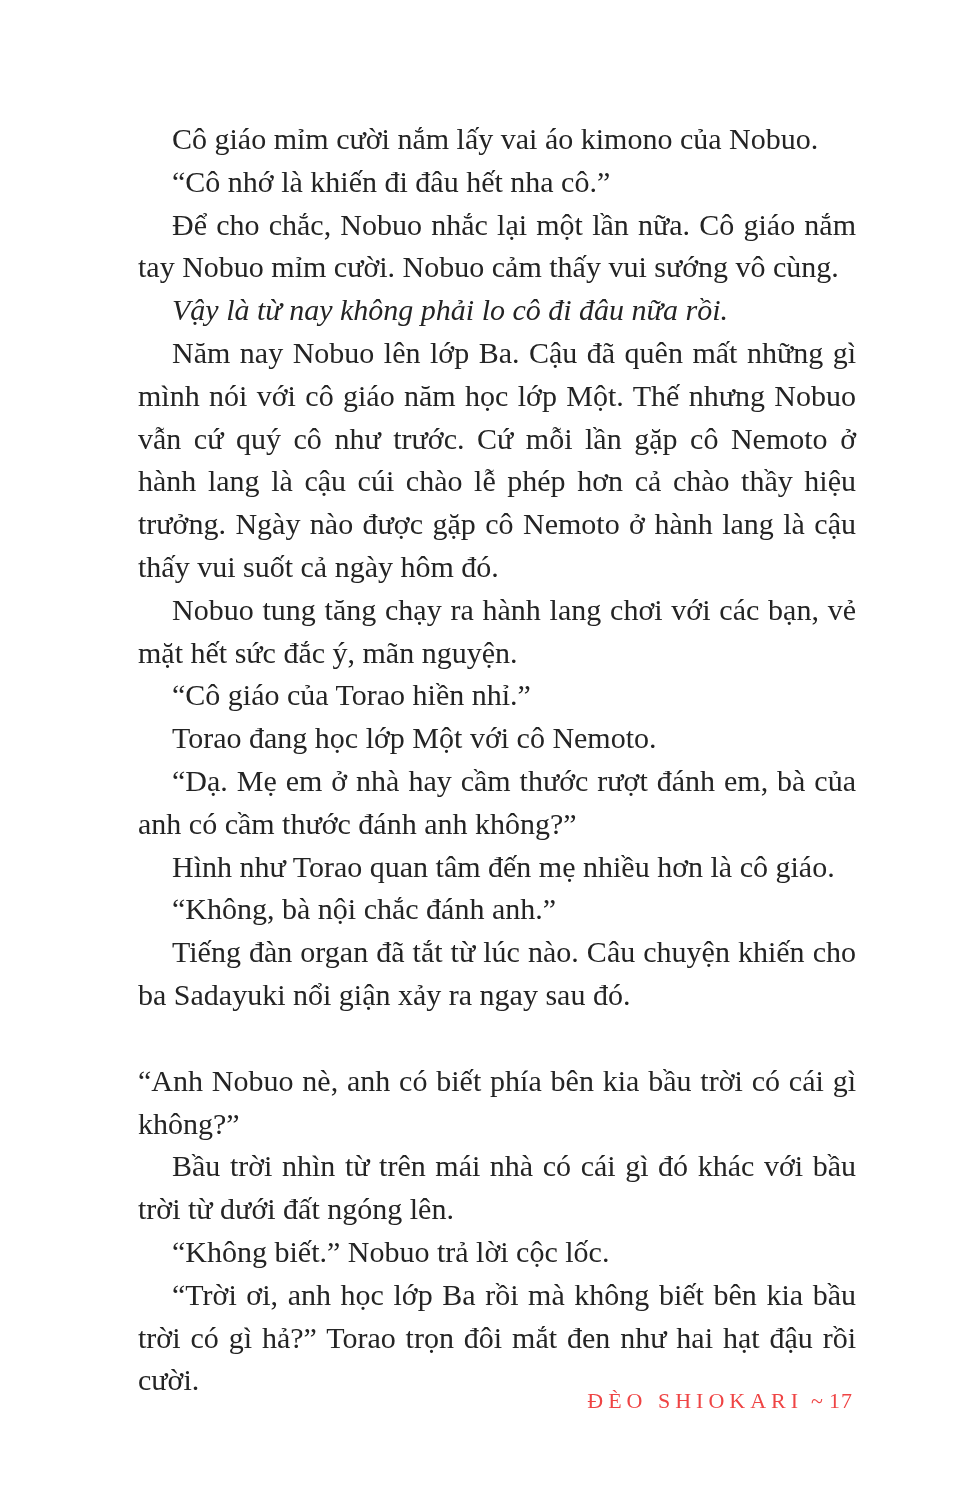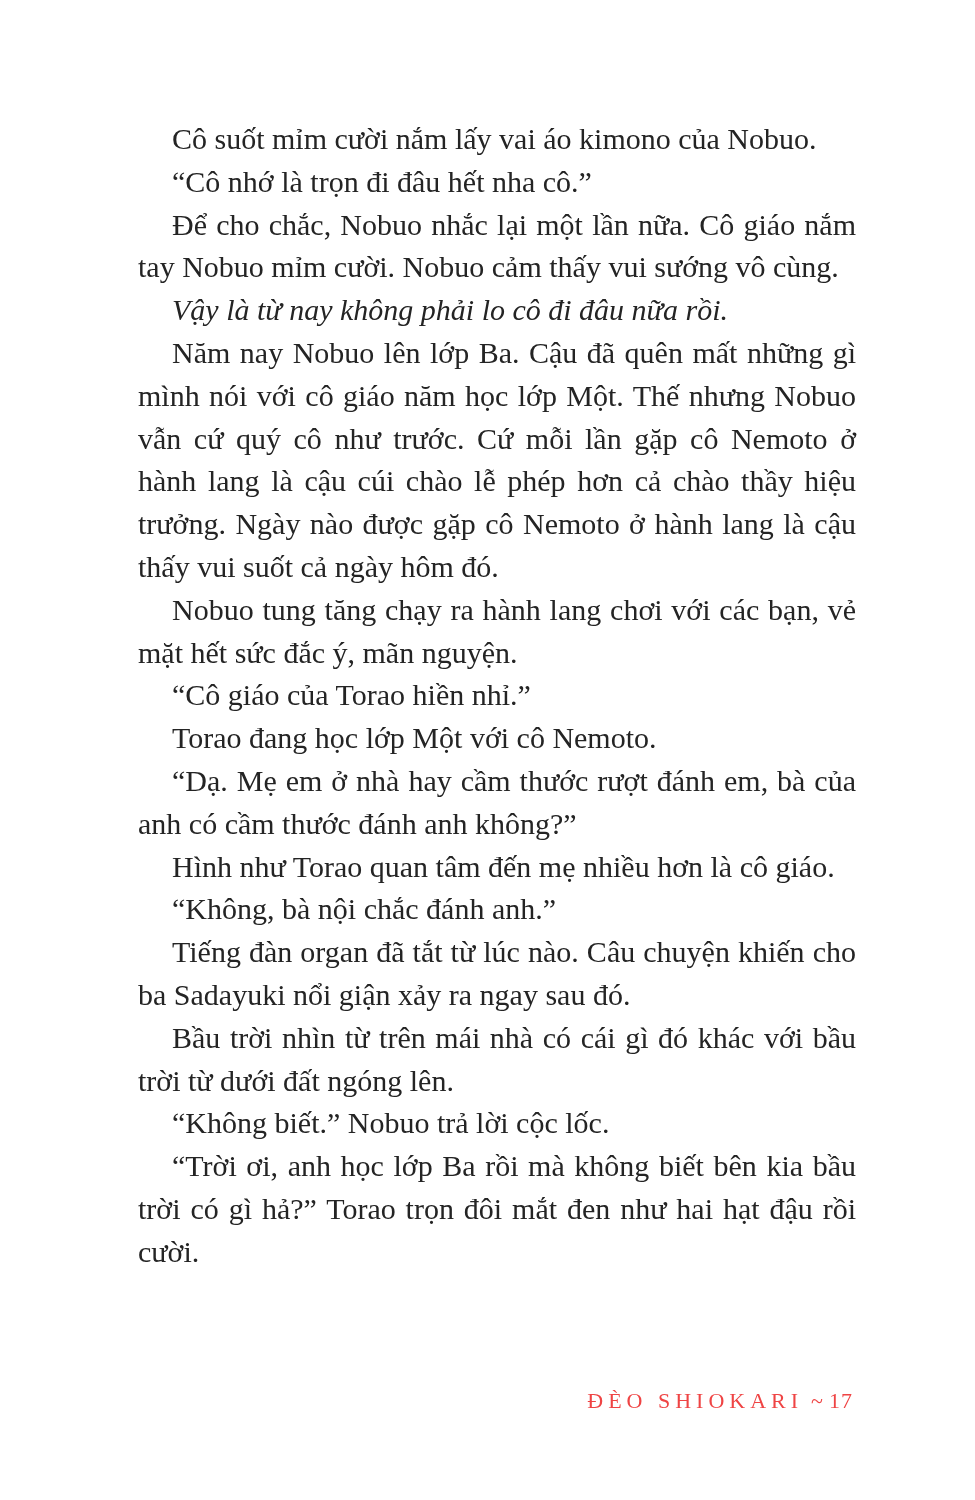--- a/index.html
+++ b/index.html
@@ -59,32 +59,33 @@
     letter-spacing: 1px;
   }
 </style>
 </head>
 <body>
 
 <div class="page" style="background: rgb(255, 255, 255);">
 
   <main class="text-block" style="color: rgb(36, 36, 36);">
 
-  <p class="">Cô suốt mỉm cười nắm lấy vai áo kimono của Nobuo.</p>
-      <p class="">“Cô nhớ là trọn đi đâu hết nha cô.”</p>
+  <p class="">Cô giáo mỉm cười nắm lấy vai áo kimono của Nobuo.</p>
+      <p class="">“Cô nhớ là khiến đi đâu hết nha cô.”</p>
       <p class="">Để cho chắc, Nobuo nhắc lại một lần nữa. Cô giáo nắm tay Nobuo mỉm cười. Nobuo cảm thấy vui sướng vô cùng.</p>
       <p class="italic">Vậy là từ nay không phải lo cô đi đâu nữa rồi.</p>
       <p class="">Năm nay Nobuo lên lớp Ba. Cậu đã quên mất những gì mình nói với cô giáo năm học lớp Một. Thế nhưng Nobuo vẫn cứ quý cô như trước. Cứ mỗi lần gặp cô Nemoto ở hành lang là cậu cúi chào lễ phép hơn cả chào thầy hiệu trưởng. Ngày nào được gặp cô Nemoto ở hành lang là cậu thấy vui suốt cả ngày hôm đó.</p>
       <p class="">Nobuo tung tăng chạy ra hành lang chơi với các bạn, vẻ mặt hết sức đắc ý, mãn nguyện.</p>
       <p class="">“Cô giáo của Torao hiền nhỉ.”</p>
       <p class="">Torao đang học lớp Một với cô Nemoto.</p>
       <p class="">“Dạ. Mẹ em ở nhà hay cầm thước rượt đánh em, bà của anh có cầm thước đánh anh không?”</p>
       <p class="">Hình như Torao quan tâm đến mẹ nhiều hơn là cô giáo.</p>
       <p class="">“Không, bà nội chắc đánh anh.”</p>
       <p class="">Tiếng đàn organ đã tắt từ lúc nào. Câu chuyện khiến cho ba Sadayuki nổi giận xảy ra ngay sau đó.</p>
+      <p class="no-indent section-break">“Anh Nobuo nè, anh có biết phía bên kia bầu trời có cái gì không?”</p>
       <p class="">Bầu trời nhìn từ trên mái nhà có cái gì đó khác với bầu trời từ dưới đất ngóng lên.</p>
       <p class="">“Không biết.” Nobuo trả lời cộc lốc.</p>
       <p class="">“Trời ơi, anh học lớp Ba rồi mà không biết bên kia bầu trời có gì hả?” Torao trọn đôi mắt đen như hai hạt đậu rồi cười.</p>
     </main>
 
   <div class="running-footer" style="color: #ef4444;">
     <span class="book-title">ĐÈO SHIOKARI</span><span class="separator">~</span><span class="page-number">17</span>
   </div>
 
 </div>

